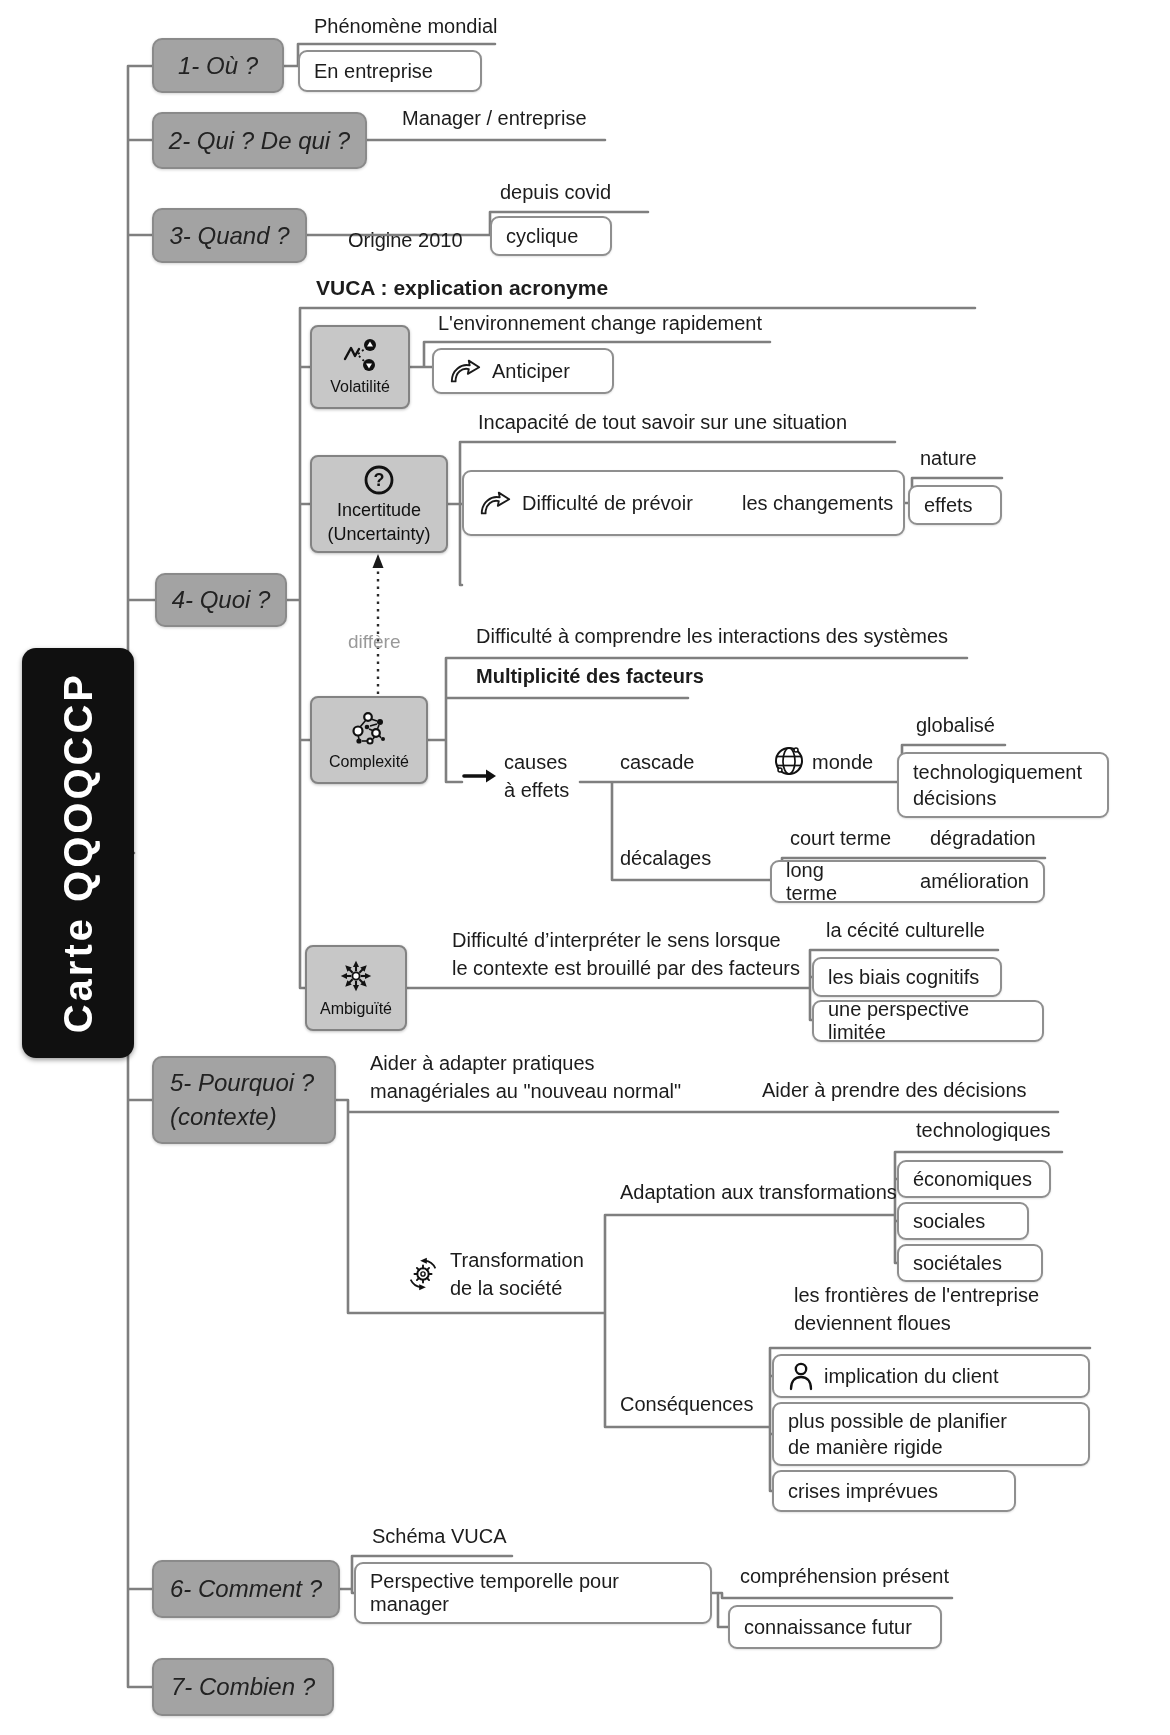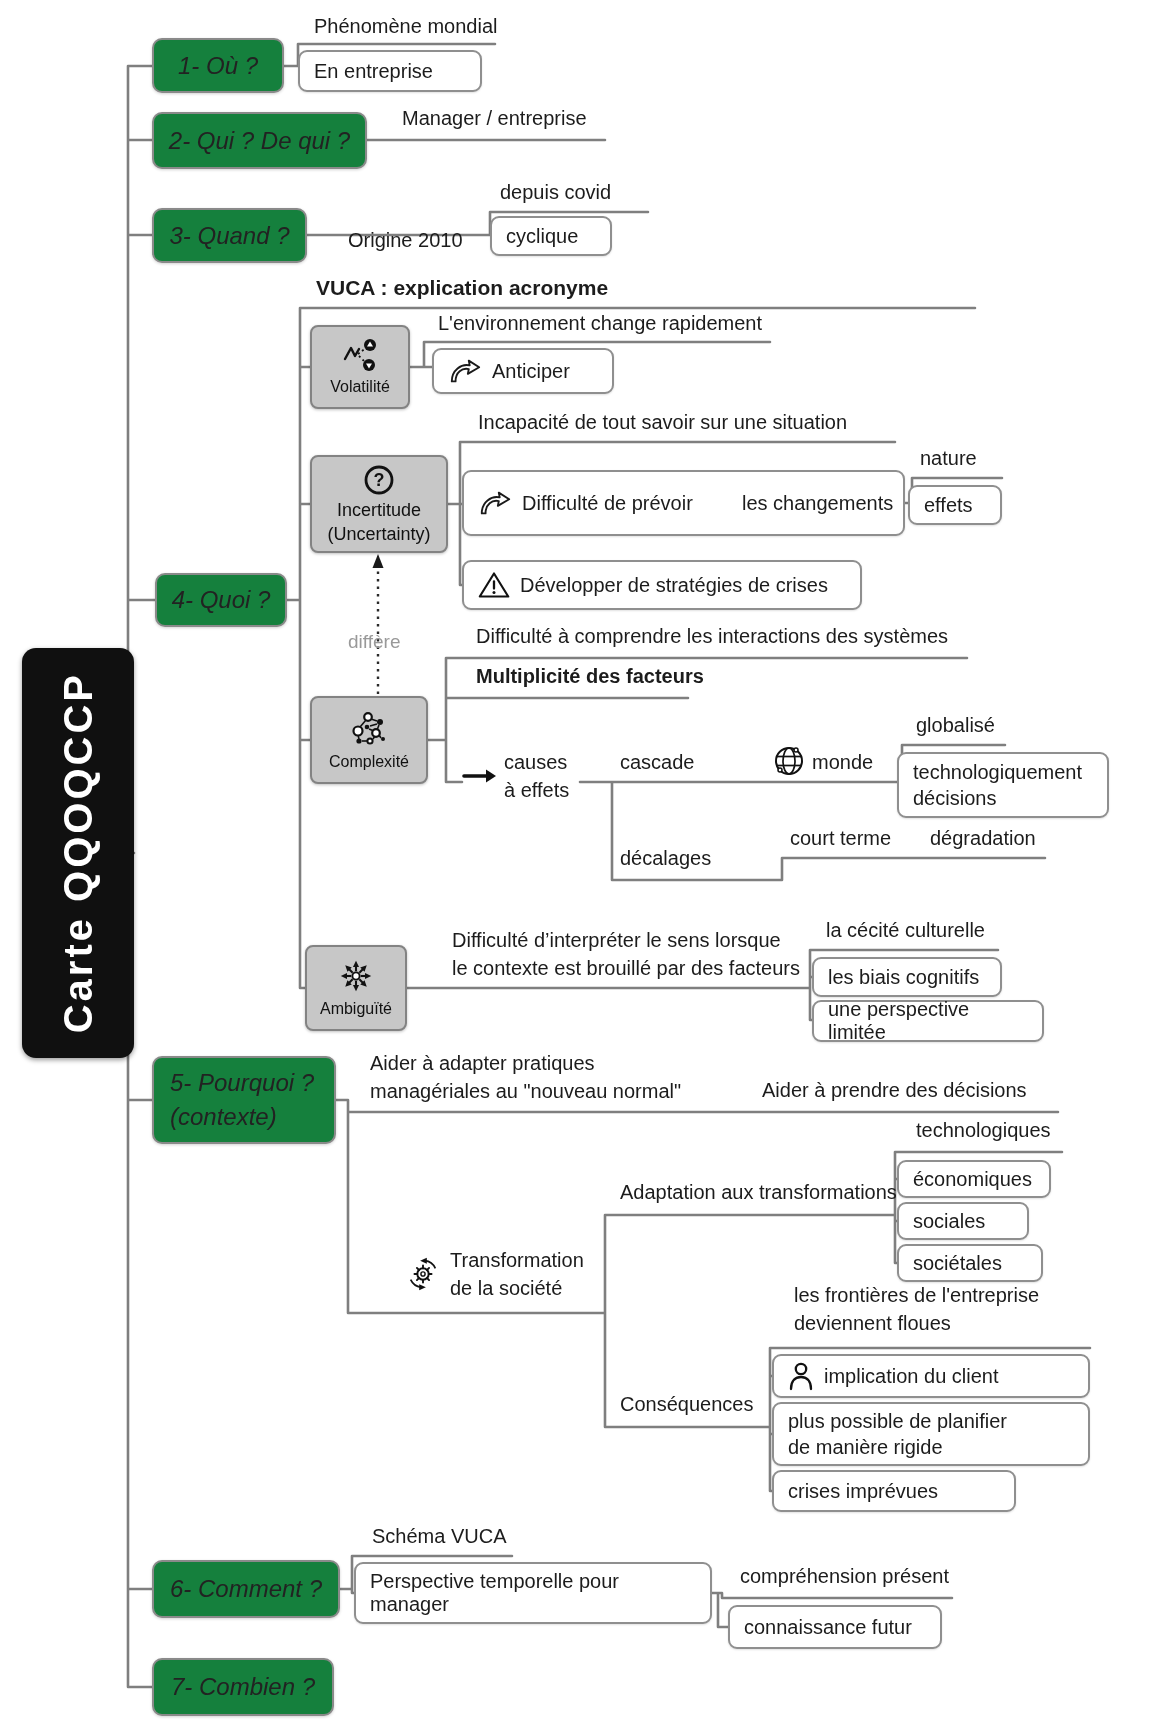--- a/index.html
+++ b/index.html
@@ -7,21 +7,21 @@
           font-family:"Liberation Sans","DejaVu Sans",sans-serif;color:#1c1c1c;}
   svg.lines{position:absolute;left:0;top:0;}
   .t{position:absolute;white-space:nowrap;font-size:20px;line-height:24px;color:#1c1c1c;}
   .sm{font-size:19px;}
   .bold{font-weight:bold;font-size:21px;}
   .gray{color:#999999;}
   .box{position:absolute;background:#ffffff;border:2px solid #8f8f8f;border-radius:9px;
        display:flex;align-items:center;padding:0 14px;font-size:20px;box-sizing:border-box;
        box-shadow:0 1px 2px rgba(0,0,0,.12);}
   .box .ic{margin-right:10px;display:flex;align-items:center;}
-  .branch{position:absolute;background:#15803d;border:2px solid #8a8a8a;border-radius:10px;
+  .branch{position:absolute;background:#a3a3a3;border:2px solid #8a8a8a;border-radius:10px;
        display:flex;flex-direction:column;justify-content:center;padding:0 16px;
        font-style:italic;font-size:24px;color:#222;box-sizing:border-box;
        box-shadow:0 1px 3px rgba(0,0,0,.18);}
   .vuca{position:absolute;background:#c7c7c7;border:2px solid #838383;border-radius:8px;
        display:flex;flex-direction:column;align-items:center;justify-content:center;gap:3px;
        font-size:16px;color:#111;box-sizing:border-box;box-shadow:0 1px 3px rgba(0,0,0,.25);
        text-align:center;line-height:21px;}
   .root{position:absolute;left:22px;top:648px;width:112px;height:410px;background:#101010;
        border-radius:14px;display:flex;align-items:center;justify-content:center;
        box-shadow:0 2px 5px rgba(0,0,0,.4);}
@@ -131,30 +131,20 @@
         <path d="M4,25 C4,13 14,6 23,8 L22,3 L33,10 L21,17 L22,12 C15,10.5 8,15 8,25 Z" fill="#fff" stroke="#1a1a1a" stroke-width="2" stroke-linejoin="round"></path>
       </svg>
     </span>
     <span>Difficulté de prévoir</span>
   </div>
   <div class="t" style="left:742px;top:491px;">les changements</div>
   <div class="t" style="left:920px;top:446px;">nature</div>
   <div class="box" style="left:908px;top:485px;width:94px;height:40px;">
     <span>effets</span>
   </div>
-  <div class="box" style="left:462px;top:560px;width:400px;height:50px;">
-    <span class="ic">
-      <svg width="32" height="30" viewBox="0 0 36 32">
-        <polygon points="18,3 34,29 2,29" fill="none" stroke="#111" stroke-width="2.4" stroke-linejoin="round"></polygon>
-        <line x1="18" y1="12" x2="18" y2="20" stroke="#111" stroke-width="2.6" stroke-linecap="round"></line>
-        <circle cx="18" cy="24.5" r="1.7" fill="#111"></circle>
-      </svg>
-    </span>
-    <span>Développer de stratégies de crises</span>
-  </div>
 
   <div class="t sm gray" style="left:348px;top:630px;">diffère</div>
 
   <div class="vuca" style="left:310px;top:696px;width:118px;height:88px;">
     <svg width="40" height="40" viewBox="0 0 40 40">
       <g stroke="#111" stroke-width="1.6">
         <line x1="11" y1="19" x2="17" y2="12"></line>
           <line x1="22" y1="11" x2="28" y2="13"></line>
         <line x1="28" y1="16" x2="21" y2="18"></line>
           <line x1="20" y1="21" x2="25" y2="23"></line>
@@ -200,20 +190,24 @@
   </div>
   <div class="t" style="left:812px;top:750px;">monde</div>
   <div class="t" style="left:916px;top:713px;">globalisé</div>
   <div class="box" style="left:897px;top:752px;width:212px;height:66px;flex-direction:column;align-items:flex-start;justify-content:center;line-height:26px;">
     <span>technologiquement</span>
     <span>décisions</span>
   </div>
   <div class="t" style="left:620px;top:846px;">décalages</div>
   <div class="t" style="left:790px;top:826px;">court terme</div>
   <div class="t" style="left:930px;top:826px;">dégradation</div>
+  <div class="box" style="left:770px;top:860px;width:275px;height:43px;">
+    <span>long terme</span>
+    <span style="margin-left:48px;">amélioration</span>
+  </div>
 
   <div class="vuca" style="left:305px;top:945px;width:102px;height:86px;">
     <svg width="38" height="38" viewBox="0 0 40 40">
       <defs>
         <g id="amb-a">
           <line x1="25" y1="20" x2="30.5" y2="20" stroke="#111" stroke-width="2.2"></line>
           <polygon points="36,20 29.5,16.8 29.5,23.2" fill="#111"></polygon>
         </g>
       </defs>
       <use href="#amb-a"></use>

